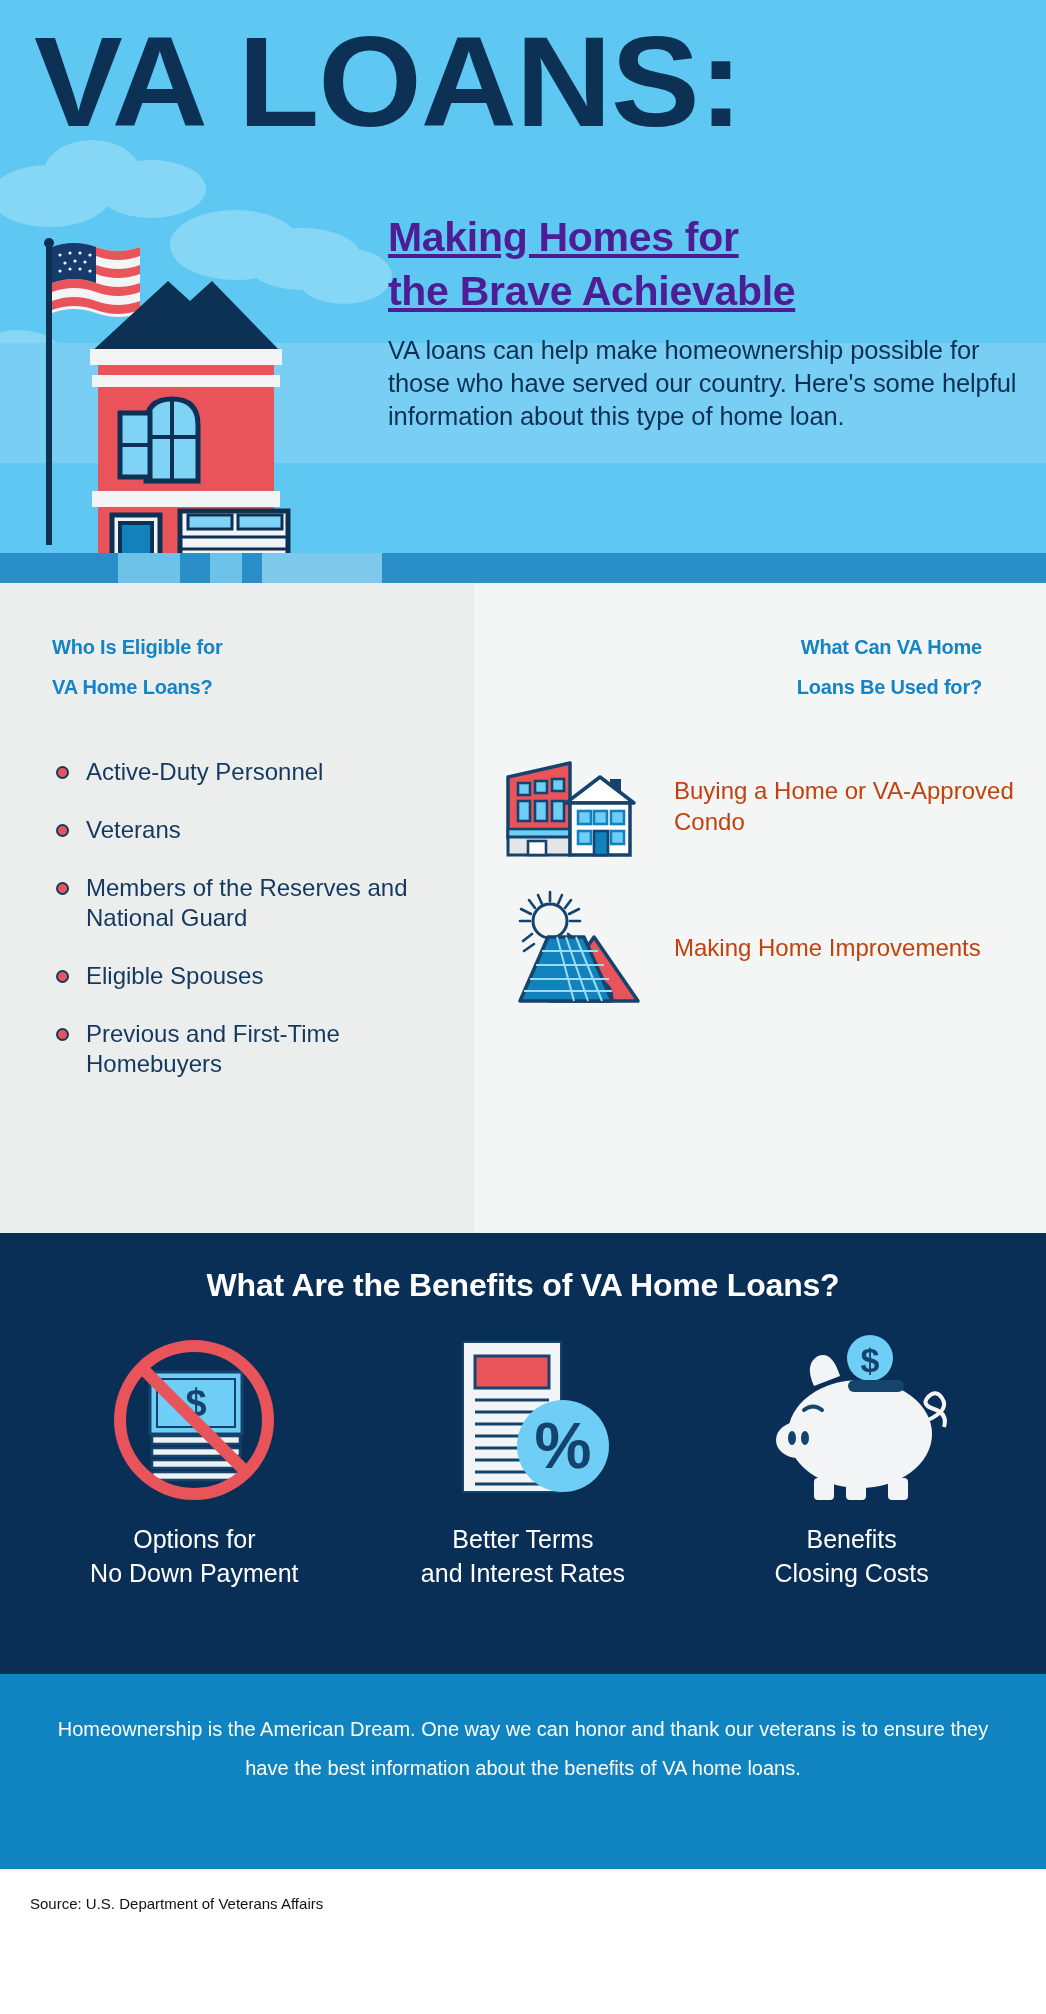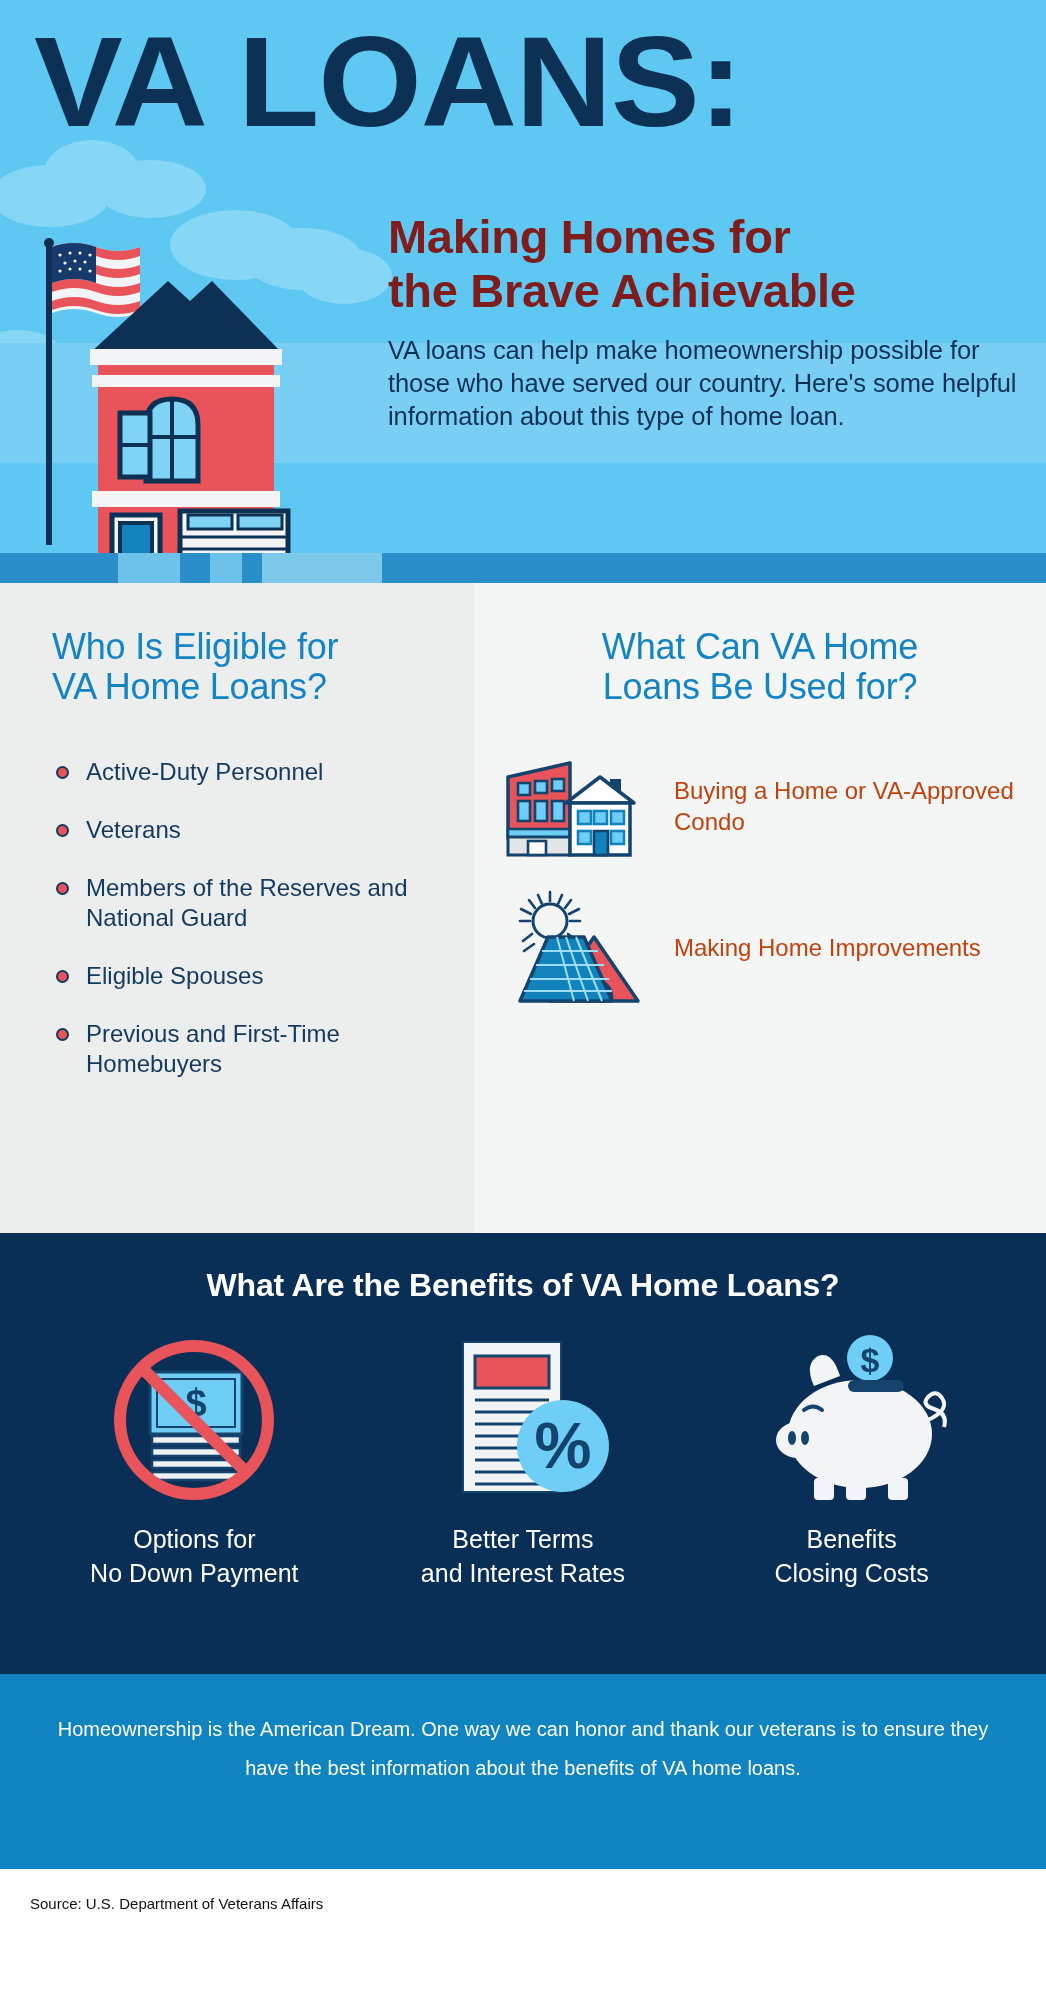--- a/index.html
+++ b/index.html
@@ -39,25 +39,26 @@
     transform-origin: left top;
     white-space: nowrap;
   }
   .hero-right {
     position: absolute;
     left: 388px;
     top: 210px;
     width: 630px;
   }
   .hero-sub {
-    font-size: 47px;
+    font-size: 41px;
     line-height: 54px;
     font-weight: bold;
-    color: #7f1d1d;
+    color: #4c1d95;
     letter-spacing: -0.3px;
+    text-decoration: underline;
   }
   .hero-para {
     margin-top: 16px;
     font-size: 25.5px;
     line-height: 33px;
     color: #0d3055;
     letter-spacing: -0.1px;
   }
 
   
@@ -90,27 +91,27 @@
   .mid {
     position: relative;
     display: flex;
     width: 100%;
     height: 650px;
   }
   .col-left  { width: 474px; background: #eceded; padding: 44px 30px 0 52px; }
   .col-right { flex: 1; background: #f4f5f5; padding: 44px 24px 0 24px; }
 
   .col-heading {
-    font-size: 36px;
+    font-size: 20px;
     line-height: 40px;
-    font-weight: normal;
+    font-weight: bold;
     color: #1484c4;
     letter-spacing: -0.2px;
   }
-  .col-right .col-heading { text-align: center; padding: 0 40px; }
+  .col-right .col-heading { text-align: right; padding: 0 40px; }
 
   .elig-list { margin-top: 50px; list-style: none; }
   .elig-item {
     position: relative;
     padding-left: 34px;
     margin-bottom: 28px;
     font-size: 24px;
     line-height: 30px;
     color: #13395f;
   }

